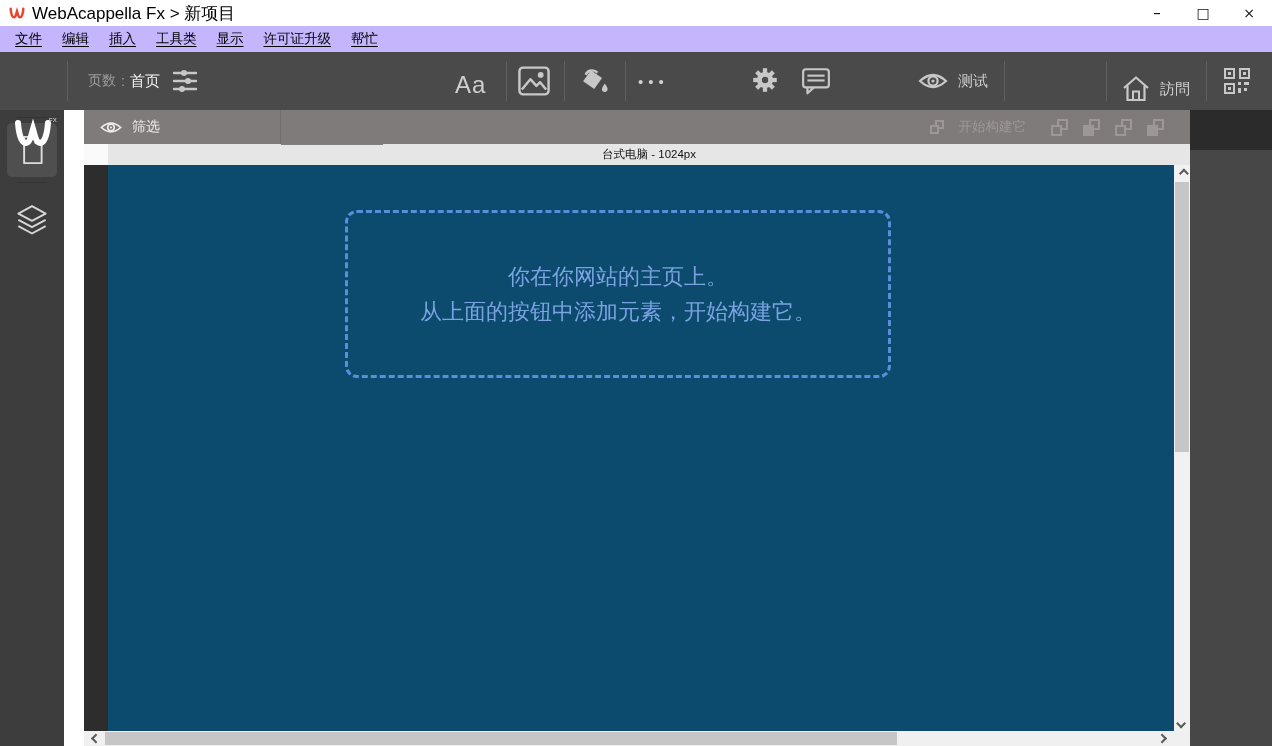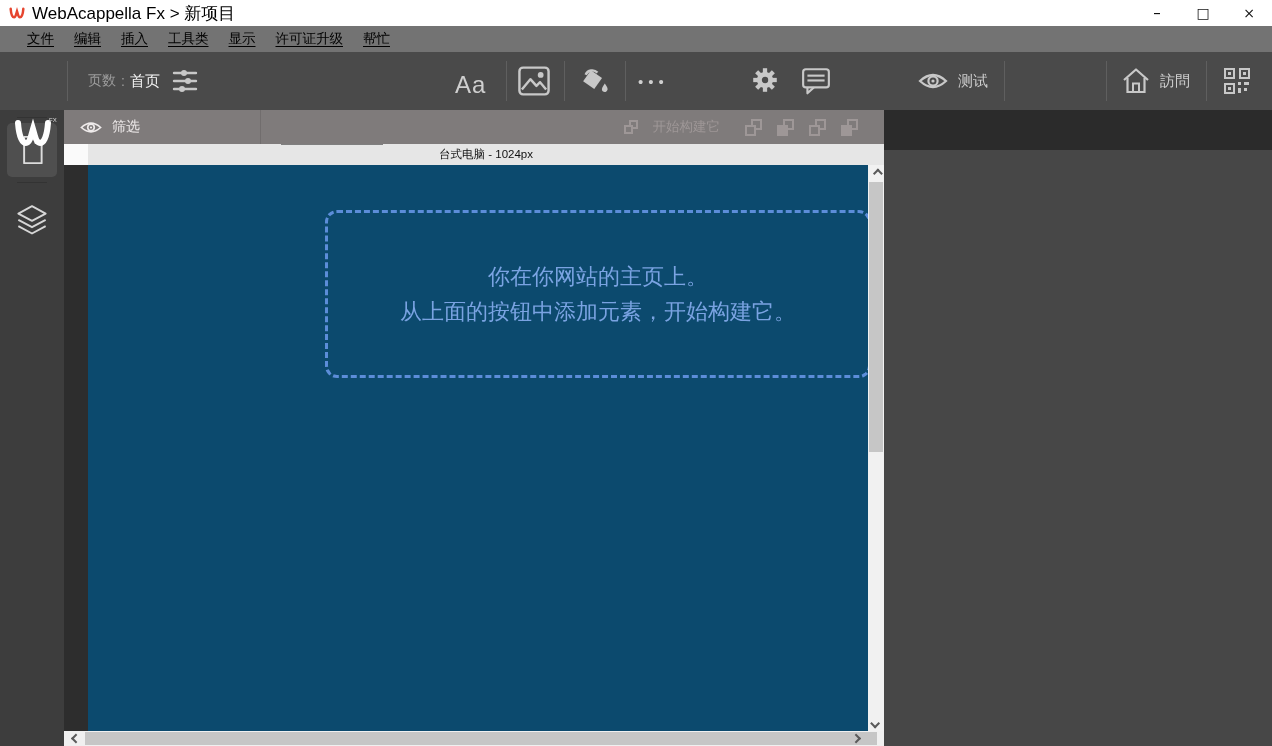--- a/index.html
+++ b/index.html
@@ -17,21 +17,21 @@
   
   .titlebar{height:26px;background:#fff;display:flex;align-items:center;position:relative;}
   .titlebar .logo{margin:0 7px 0 9px;display:flex;align-items:center;}
   .titlebar .title{font-size:17px;color:#000;}
   .win-controls{position:absolute;right:0;top:0;height:26px;display:flex;}
   .win-btn{width:46px;height:26px;display:flex;align-items:center;justify-content:center;
            font-size:14px;color:#111;cursor:default;font-family:"DejaVu Sans",sans-serif;}
   .win-btn.min{font-size:15px;}
 
   
-  .menubar{height:26px;background:#737373;display:flex;align-items:center;padding-left:17px;}
+  .menubar{height:26px;background:#c4b5fd;display:flex;align-items:center;padding-left:5px;}
   .menu-item{font-size:13.5px;color:#000;padding:3px 10px;text-decoration:underline;text-underline-offset:3px;cursor:default;}
 
   
   .toolbar{height:58px;background:var(--toolbar-bg);position:relative;}
   .toolbar .tb-abs{position:absolute;display:flex;align-items:center;}
   .tb-sep{position:absolute;top:9px;width:1px;height:40px;background:#5f5f5f;}
   .tb-label-dim{color:#9c9c9c;font-size:14px;}
   .tb-label-lit{color:#f2f2f2;font-size:15px;}
   .zoom-combo{position:absolute;left:281px;top:71px;width:102px;height:22px;background:#ececec;
       border:1px solid #7f7f7f;box-shadow:inset 1px 1px 0 #fff;display:flex;align-items:center;
@@ -43,21 +43,21 @@
   .tb-text-btn{display:flex;align-items:center;gap:10px;color:#cfcfcf;font-size:15px;cursor:default;}
 
   
   .content{display:flex;height:636px;}
   .sidebar{width:64px;background:var(--sidebar-bg);display:flex;flex-direction:column;align-items:center;}
   .sb-rule{width:30px;height:1px;background:#333;border-radius:1px;}
   .sb-tile{width:50px;height:54px;background:#4f4f4f;border-radius:5px;margin:5px 0;
            display:flex;align-items:center;justify-content:center;cursor:default;}
   .sb-layers{margin-top:17px;width:50px;height:46px;display:flex;align-items:center;justify-content:center;cursor:default;}
 
-  .main{width:820px;display:flex;flex-direction:column;}
+  .main{width:1106px;display:flex;flex-direction:column;margin-left:20px;}
 
   
   .filterbar{height:34px;background:var(--filterbar-bg);position:relative;display:flex;align-items:center;}
   .fb-filter{display:flex;align-items:center;gap:10px;margin-left:16px;color:#efebeb;font-size:14px;cursor:default;}
   .fb-sep{position:absolute;left:196px;top:0;width:1px;height:34px;background:#716d6d;}
   .fb-right{position:absolute;right:26px;top:0;height:34px;display:flex;align-items:center;gap:15px;}
   .fb-disabled-label{color:#9e9797;font-size:13.5px;margin-right:10px;}
   .sq-icon{position:relative;width:17px;height:17px;display:inline-block;}
   .sq-icon .back{position:absolute;right:0;top:0;width:11px;height:11px;border:2px solid #9e9797;}
   .sq-icon .front{position:absolute;left:0;bottom:0;width:11px;height:11px;border:2px solid #9e9797;background:var(--filterbar-bg);}
@@ -219,21 +219,21 @@
         <circle cx="15" cy="11" r="4.6" fill="none" stroke="#c8c8c8" stroke-width="2.2"></circle>
         <circle cx="15" cy="11" r="1.6" fill="#c8c8c8"></circle>
       </svg>
     </span>
     <span>测试</span>
   </div>
   <div class="tb-sep" style="left:1004px;"></div>
 
   <div class="tb-sep" style="left:1106px;"></div>
 
-  <div class="tb-abs tb-text-btn" style="left:1122px;top:0;height:58px;">
+  <div class="tb-abs tb-text-btn" style="left:1122px;top:8px;height:58px;">
     <span>
       <svg width="28" height="28" viewBox="0 0 28 28">
         <path d="M2,13 L14,2.5 L26,13" fill="none" stroke="#c8c8c8" stroke-width="2.2" stroke-linejoin="round"></path>
         <path d="M5.5,11 L5.5,25 L22.5,25 L22.5,11" fill="none" stroke="#c8c8c8" stroke-width="2.2"></path>
         <rect x="11" y="16.5" width="6" height="8.5" fill="none" stroke="#c8c8c8" stroke-width="2"></rect>
       </svg>
     </span>
     <span>訪問</span>
   </div>
   <div class="tb-sep" style="left:1206px;"></div>

